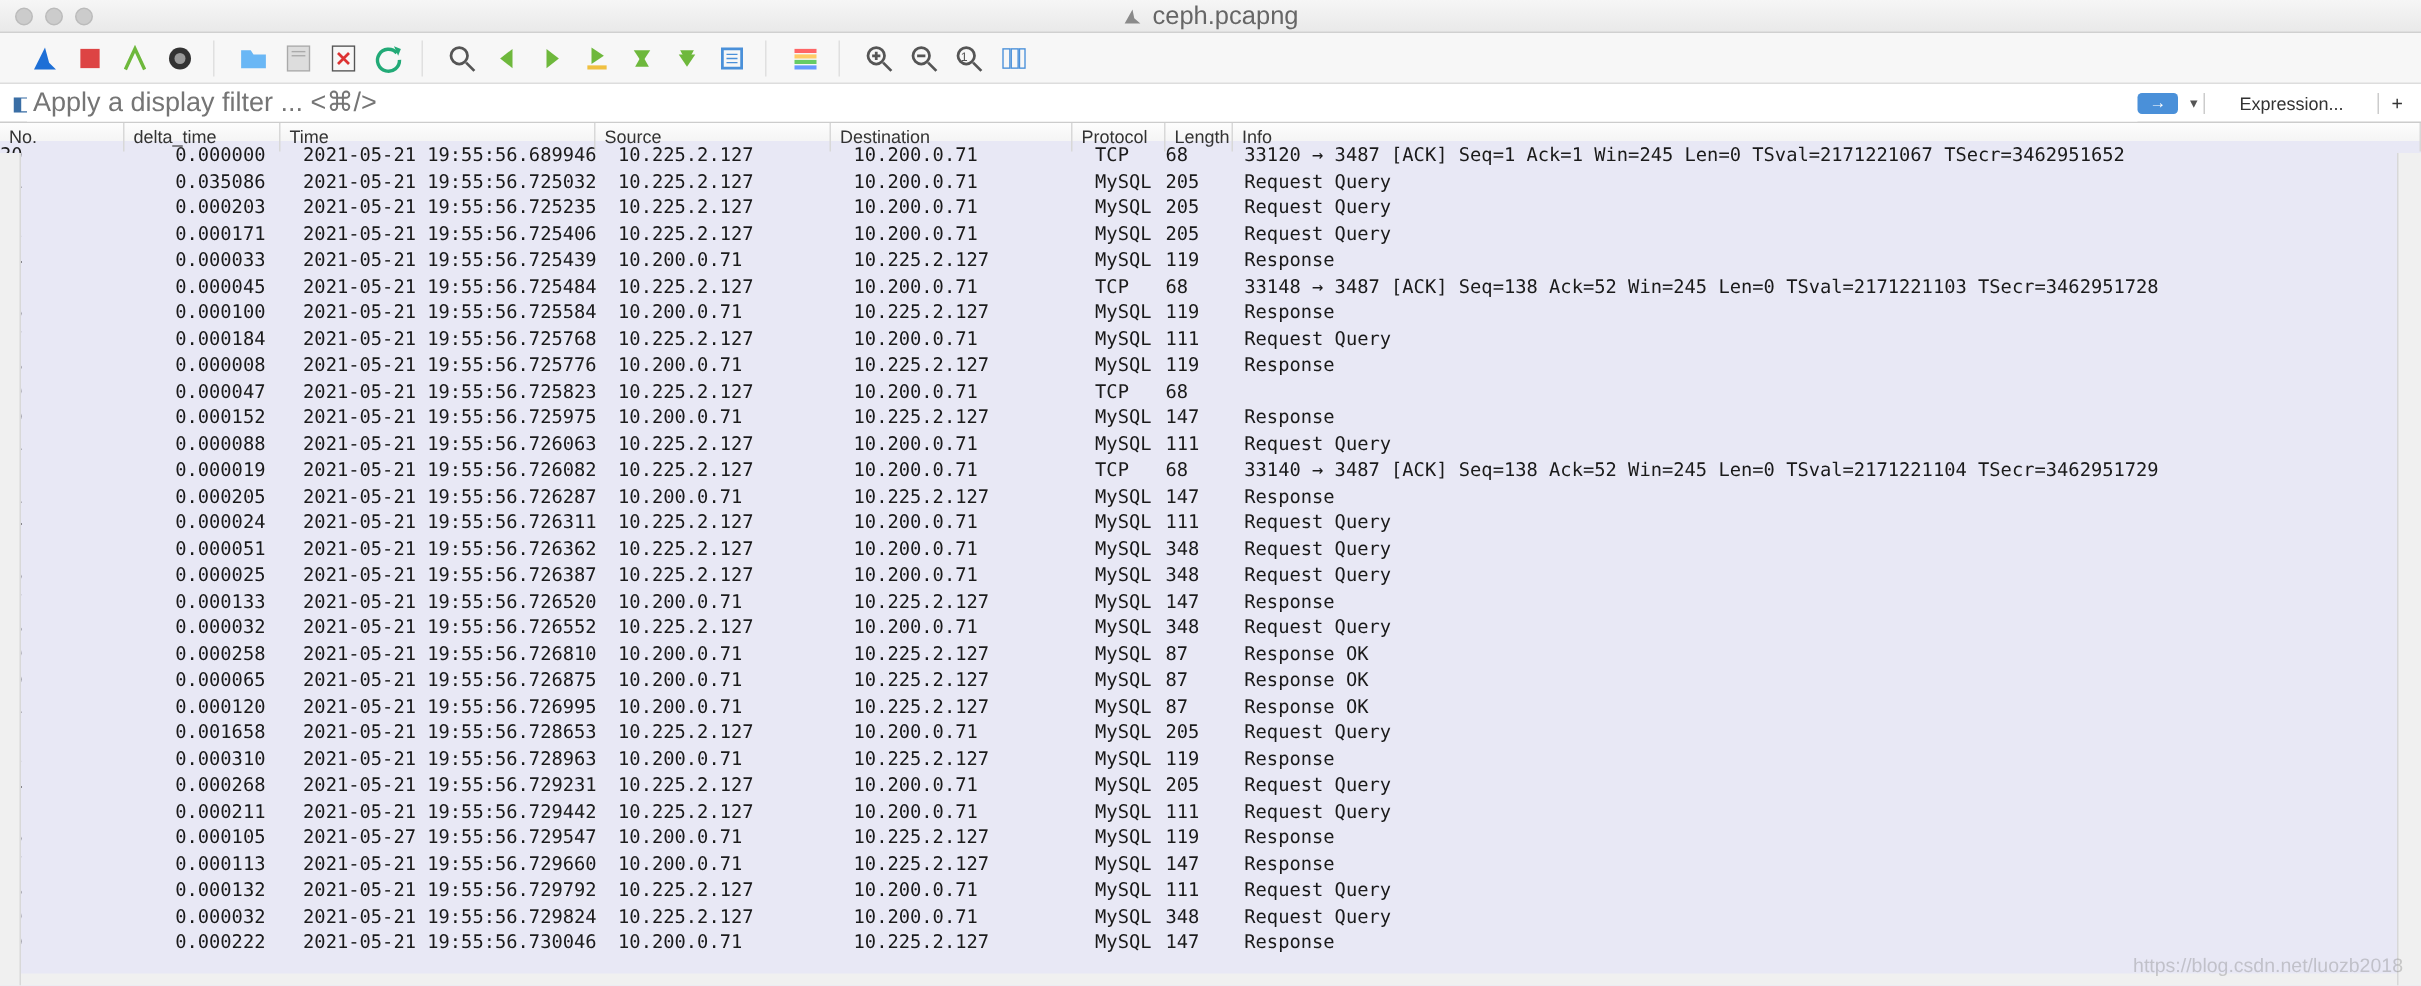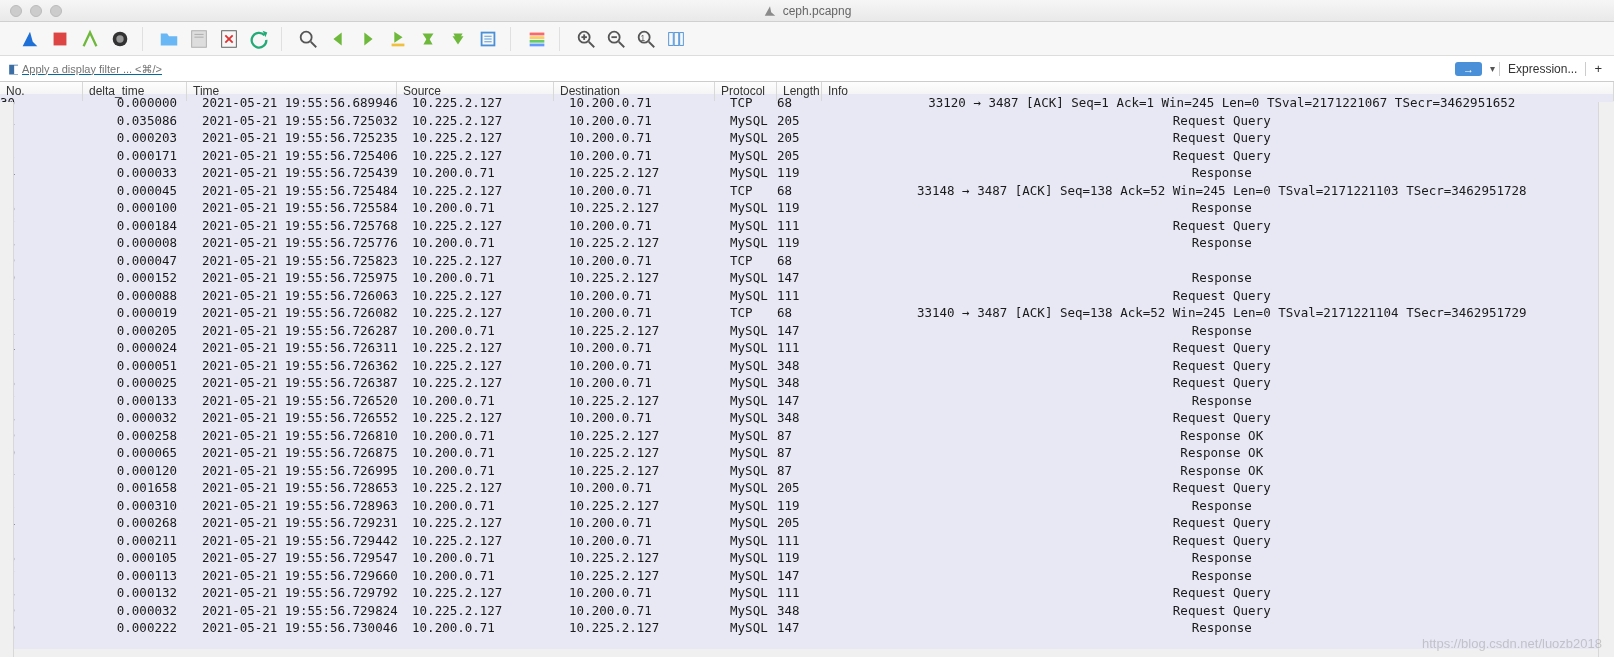--- a/index.html
+++ b/index.html
@@ -24,21 +24,21 @@
   display: flex;
   gap: 8px;
   padding-left: 10px;
 }
 .tl { width: 12px; height: 12px; border-radius: 50%; background: #ccc; border: 1px solid #bbb; }
 .title-center {
   position: absolute;
   left: 0; right: 0;
   text-align: center;
   color: #666;
-  font-size: 12px;
+  font-size: 17px;
   display: flex;
   align-items: center;
   justify-content: center;
   gap: 6px;
 }
 .title-center svg { width: 14px; height: 14px; }
 .toolbar {
   height: 34px;
   background: #f7f7f7;
   border-bottom: 1px solid #ddd;
@@ -61,37 +61,36 @@
   border-bottom: 1px solid #ccc;
   display: flex;
   align-items: center;
   padding: 0 4px;
 }
 .bookmark-ic { width: 14px; color: #3a6ea5; padding: 0 4px; }
 .filter-input {
   flex: 1;
   border: none;
   outline: none;
-  font-size: 11px;
-  color: #0369a1;
+  font-size: 18px;
+  color: #8b5cf6;
   padding: 2px 4px;
-  text-decoration: underline;
 }
 .go-btn {
   background: #4a90d9;
   color: #fff;
   border-radius: 3px;
   padding: 1px 8px;
   font-size: 11px;
   margin-right: 4px;
   display: flex;
   align-items: center;
 }
 .dd { color: #555; padding: 0 4px; font-size: 10px; }
-.expr { color: #333; font-size: 12px; padding: 0 8px; border-left: 1px solid #ccc; border-right: 1px solid #ccc; }
+.expr { color: #333; font-size: 12px; padding: 0 23px; border-left: 1px solid #ccc; border-right: 1px solid #ccc; }
 .plus { padding: 0 8px; color: #333; }
 .headers {
   height: 20px;
   background: linear-gradient(#fdfdfd, #f0f0f0);
   border-bottom: 1px solid #c8c8c8;
   display: flex;
   font-size: 12px;
   color: #333;
 }
 .hcell {
@@ -113,21 +112,21 @@
   display: flex;
   white-space: pre;
 }
 .c-no { width: 83px; text-align: left; padding-right: 6px; }
 .c-dt { width: 104px; text-align: right; padding-right: 10px; }
 .c-time { width: 210px; }
 .c-src { width: 157px; }
 .c-dst { width: 161px; }
 .c-proto { width: 62px; }
 .c-len { width: 45px; padding-right: 6px; }
-.c-info { flex: 1; text-align: center; }
+.c-info { flex: 1; }
 .cut-top { margin-top: -8px; }
 .watermark {
   position: absolute;
   right: 12px;
   bottom: 6px;
   color: rgba(120,120,120,0.35);
   font-size: 13px;
   font-family: Arial, sans-serif;
 }
 .scroll-edge {

